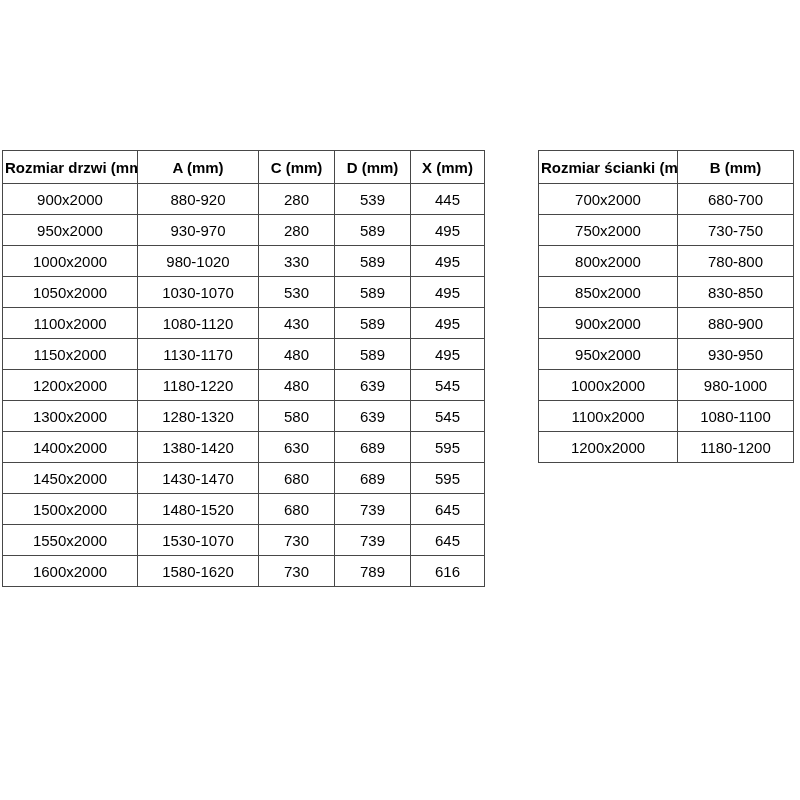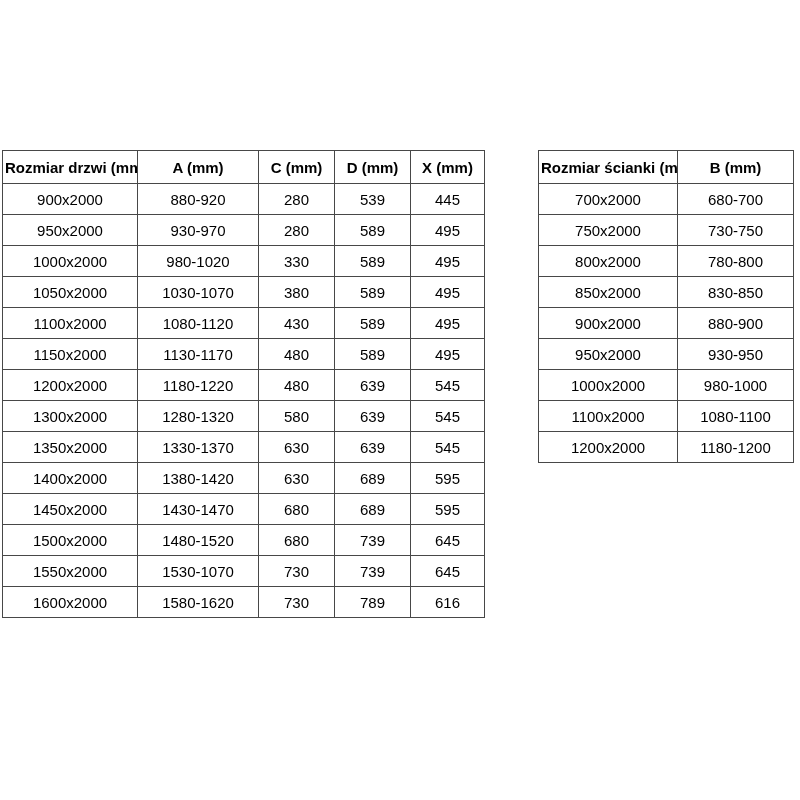--- a/index.html
+++ b/index.html
@@ -99,21 +99,21 @@
         <tr>
           <td>1000x2000</td>
           <td>980-1020</td>
           <td>330</td>
           <td>589</td>
           <td>495</td>
         </tr>
         <tr>
           <td>1050x2000</td>
           <td>1030-1070</td>
-          <td>380</td>
+          <td>530</td>
           <td>589</td>
           <td>495</td>
         </tr>
         <tr>
           <td>1100x2000</td>
           <td>1080-1120</td>
           <td>430</td>
           <td>589</td>
           <td>495</td>
         </tr>
@@ -128,27 +128,20 @@
           <td>1200x2000</td>
           <td>1180-1220</td>
           <td>480</td>
           <td>639</td>
           <td>545</td>
         </tr>
         <tr>
           <td>1300x2000</td>
           <td>1280-1320</td>
           <td>580</td>
-          <td>639</td>
-          <td>545</td>
-        </tr>
-        <tr>
-          <td>1350x2000</td>
-          <td>1330-1370</td>
-          <td>630</td>
           <td>639</td>
           <td>545</td>
         </tr>
         <tr>
           <td>1400x2000</td>
           <td>1380-1420</td>
           <td>630</td>
           <td>689</td>
           <td>595</td>
         </tr>

